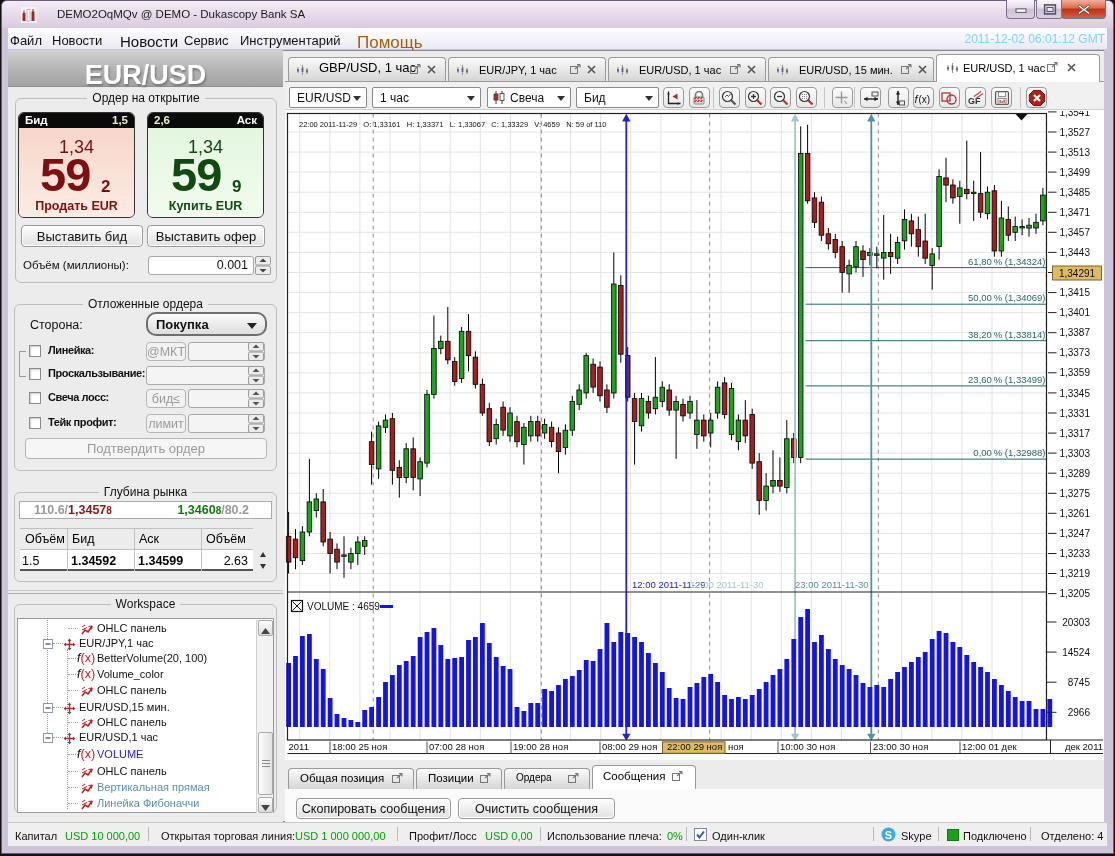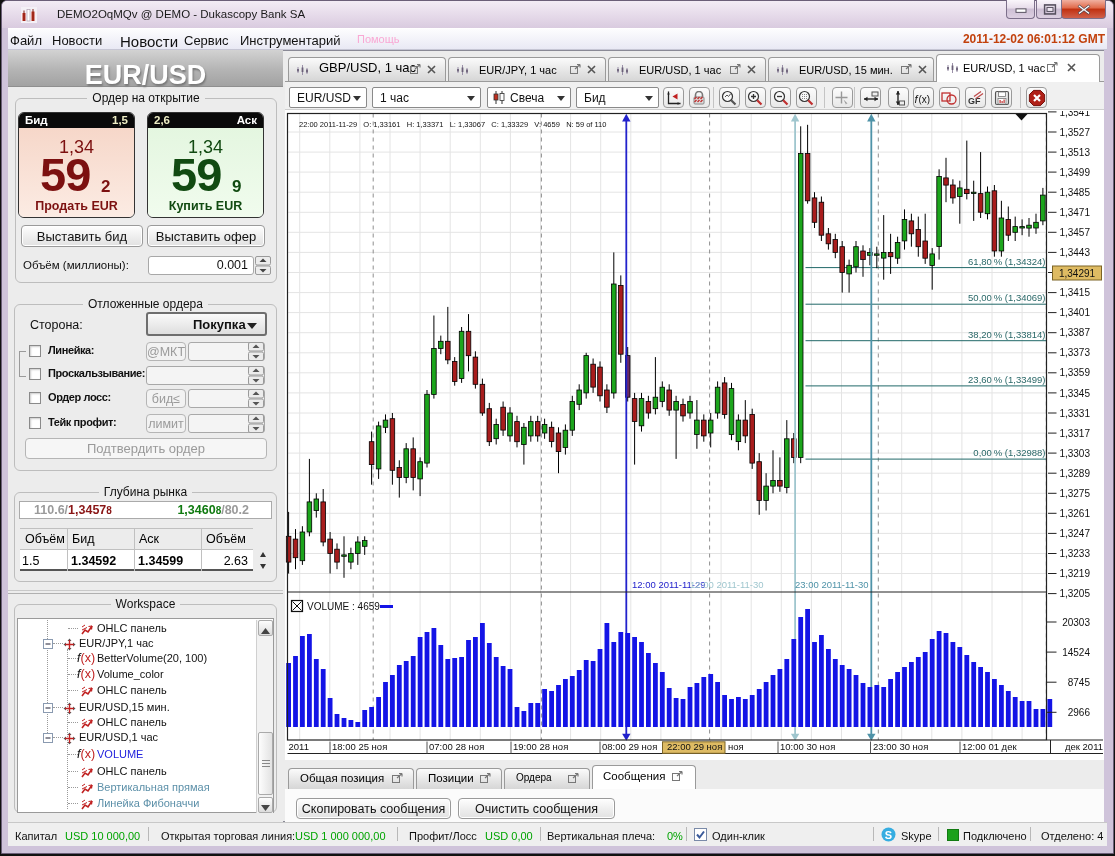--- a/index.html
+++ b/index.html
@@ -3,21 +3,21 @@
 <style>
 *{margin:0;padding:0;box-sizing:border-box;font-family:"Liberation Sans",sans-serif;}
 html,body{width:1115px;height:856px;overflow:hidden;}
 body{position:relative;background:#111;}
 .abs{position:absolute;}
 .frame{position:absolute;left:1px;top:0;right:1px;bottom:2px;background:#cfc3da;border:1px solid #6b5f78;border-radius:6px 6px 0 0;}
 .content{position:absolute;left:8px;top:50px;width:1099px;height:772px;background:#ececec;border:1px solid #8a8a96;border-right:none;border-left:none;}
 .titlebar{position:absolute;left:2px;top:1px;width:1111px;height:27px;background:linear-gradient(#f3ecf5,#e4d8e8 60%,#d9cbdf);border-radius:5px 5px 0 0;}
 .title-text{position:absolute;left:57px;top:8px;font-size:11.5px;color:#1a1a1a;}
 .menubar{position:absolute;left:8px;top:28px;width:1099px;height:22px;background:linear-gradient(#fdfdfe,#e9e9f4);border-top:1px solid #fff;border-bottom:1px solid #c6c6d4;}
-.gmt{position:absolute;top:4px;right:10px;font-size:12px;font-weight:bold;color:#c2410c;}
+.gmt{position:absolute;top:4px;right:10px;font-size:12px;font-weight:normal;color:#7dd3fc;}
 .winbtn{position:absolute;top:0;height:19px;border:1px solid #7c6f8a;border-top:none;background:linear-gradient(#faf6fb,#e7dcea 45%,#cdbfd4 50%,#ddd0e2);border-radius:0 0 4px 4px;}
 .winbtn svg{position:absolute;left:50%;top:50%;transform:translate(-50%,-46%);}
 .closebtn{background:linear-gradient(#f0b0a0,#e06848 45%,#c03010 50%,#d0604a);}
 .lpanel{position:absolute;left:8px;top:50px;width:275px;height:772px;background:#ececec;}
 .curhead{position:absolute;left:0;top:0;width:275px;height:37px;background:linear-gradient(#d2d2d2,#b4b4b4 55%,#a2a2a2);border-bottom:1px solid #8f8f8f;text-align:center;}
 .curhead div{font-size:27px;font-weight:bold;color:#fff;line-height:51px;text-shadow:1px 2px 2px #777;}
 fieldset{position:absolute;border:1px solid #bdbdbd;border-radius:6px;}
 legend{margin:0 auto;padding:0 5px;font-size:12px;color:#111;}
 .qhead{height:15px;background:#0a0a0a;color:#fff;font-size:11.5px;font-weight:bold;padding:1px 6px 0 6px;}
 .btn{position:absolute;background:linear-gradient(#fefefe,#ececec 60%,#e2e2e2);border:1px solid #9a9a9a;border-radius:4px;box-shadow:inset 0 0 0 1px #fff;font-size:13px;color:#111;text-align:center;}
@@ -61,21 +61,21 @@
     <svg width="13" height="11">
       <path d="M2 1 L6.5 4.6 L11 1 L12.5 2.6 L8.2 5.7 L12.5 8.8 L11 10.4 L6.5 6.9 L2 10.4 L0.5 8.8 L4.8 5.7 L0.5 2.6 Z" fill="#f8f8fa" stroke="#44404c" stroke-width="0.8"></path>
     </svg>
   </div>
 <div class="menubar"></div>
 <div class="abs" style="left:10px;top:33px;font-size:13px;color:#111">Файл</div>
 <div class="abs" style="left:52px;top:33px;font-size:13px;color:#111">Новости</div>
 <div class="abs" style="left:120px;top:33px;font-size:15px;color:#111">Новости</div>
 <div class="abs" style="left:184px;top:33px;font-size:13px;color:#111">Сервис</div>
 <div class="abs" style="left:240px;top:33px;font-size:13px;color:#111">Инструментарий</div>
-<div class="abs" style="left:357px;top:33px;font-size:11px;color:#f9a8d4">Помощь</div>
+<div class="abs" style="left:357px;top:33px;font-size:17px;color:#a16207">Помощь</div>
 <div class="gmt" style="top:32px">2011-12-02 06:01:12 GMT</div>
 <div class="content"></div>
 <div class="lpanel">
     <div class="curhead">
       <div>EUR/USD</div>
     </div>
   </div>
 <fieldset style="left:15px;top:91px;width:262px;height:192px">
     <legend>Ордер на открытие</legend>
   </fieldset>
@@ -110,30 +110,30 @@
 <svg class="abs" style="left:255px;top:256px" width="16" height="19">
     <rect x="0.5" y="0.5" width="15" height="8.5" rx="1.5" fill="#ececec" stroke="#9a9a9a"></rect>
     <rect x="0.5" y="10" width="15" height="8.5" rx="1.5" fill="#ececec" stroke="#9a9a9a"></rect>
     <path d="M4.5 6 L8 2.5 L11.5 6 Z" fill="#444"></path>
     <path d="M4.5 13 L8 16.5 L11.5 13 Z" fill="#444"></path>
   </svg>
 <fieldset style="left:14px;top:297px;width:263px;height:174px">
     <legend>Отложенные ордера</legend>
   </fieldset>
 <div class="lab" style="left:30px;top:318px">Сторона:</div>
-<div class="abs" style="left:146px;top:312px;width:121px;height:24px;border:2px solid #6e6e6e;border-radius:3px;background:linear-gradient(#fafafa,#dedede);padding-left:37px;">
+<div class="abs" style="left:146px;top:312px;width:121px;height:24px;border:2px solid #6e6e6e;border-radius:10px;background:linear-gradient(#fafafa,#dedede);">
 <div style="font-size:13px;font-weight:bold;color:#111;margin:3px 0 0 8px">Покупка</div>
 <div style="position:absolute;right:8px;top:9px;width:0;height:0;border-left:5.5px solid transparent;border-right:5.5px solid transparent;border-top:6px solid #222"></div>
   </div>
 <div class="cb" style="left:29px;top:345px"></div>
 <div class="lab" style="left:48px;top:344px;font-weight:bold;font-size:11px;letter-spacing:-0.4px">Линейка:</div>
 <div class="cb" style="left:29px;top:368px"></div>
 <div class="lab" style="left:48px;top:367px;font-weight:bold;font-size:11px;letter-spacing:-0.4px">Проскальзывание:</div>
 <div class="cb" style="left:29px;top:391.5px"></div>
-<div class="lab" style="left:48px;top:390.5px;font-weight:bold;font-size:11px;letter-spacing:-0.4px">Ордер лосс:</div>
+<div class="lab" style="left:48px;top:390.5px;font-weight:bold;font-size:11px;letter-spacing:-0.4px">Свеча лосс:</div>
 <div class="cb" style="left:29px;top:416.5px"></div>
 <div class="lab" style="left:48px;top:415.5px;font-weight:bold;font-size:11px;letter-spacing:-0.4px">Тейк профит:</div>
 <div class="abs" style="left:19px;top:351px;width:7px;height:26px;border-left:1px solid #9a9a9a;border-top:1px solid #9a9a9a;border-bottom:1px solid #9a9a9a"></div>
 <div class="ghost" style="left:146px;top:342px;width:40px;height:19px;line-height:18px">@МКТ</div>
 <div class="inp" style="left:188px;top:342px;width:77px;height:19px;background:#f4f4f4"></div>
 <div class="ghost" style="left:146px;top:389px;width:40px;height:19px;line-height:18px">бид≤</div>
 <div class="inp" style="left:188px;top:389px;width:77px;height:19px;background:#f4f4f4"></div>
 <div class="ghost" style="left:146px;top:414px;width:40px;height:19px;line-height:18px">лимит</div>
 <div class="inp" style="left:188px;top:414px;width:77px;height:19px;background:#f4f4f4"></div>
 <div class="inp" style="left:146px;top:365.5px;width:119px;height:19px;background:#f4f4f4"></div>
@@ -1054,21 +1054,21 @@
 <div class="btn" style="left:296px;top:798px;width:155px;height:21px;line-height:20px;font-size:12.5px">Скопировать сообщения</div>
 <div class="btn" style="left:458px;top:798px;width:157px;height:21px;line-height:20px;font-size:12.5px">Очистить сообщения</div>
 <div class="abs" style="left:1104px;top:50px;width:3px;height:796px;background:#cfc3da"></div>
 <div class="abs" style="left:8px;top:822px;width:1099px;height:24px;background:#efefef;border-top:1px solid #c8c8c8"></div>
 <div class="sbtext" style="left:15px;color:#111">Капитал</div>
 <div class="sbtext" style="left:65px;color:#00a400">USD 10 000,00</div>
 <div class="sbtext" style="left:161px;color:#111">Открытая торговая линия:</div>
 <div class="sbtext" style="left:295px;color:#00a400">USD 1 000 000,00</div>
 <div class="sbtext" style="left:409px;color:#111">Профит/Лосс</div>
 <div class="sbtext" style="left:485px;color:#00a400">USD 0,00</div>
-<div class="sbtext" style="left:547px;color:#111">Вертикальная плеча:</div>
+<div class="sbtext" style="left:547px;color:#111">Использование плеча:</div>
 <div class="sbtext" style="left:667px;color:#00a400">0%</div>
 <div class="sep" style="left:148px;top:827px"></div>
 <div class="sep" style="left:397px;top:827px"></div>
 <div class="sep" style="left:540px;top:827px"></div>
 <div class="sep" style="left:686px;top:827px"></div>
 <div class="sep" style="left:872.5px;top:827px"></div>
 <div class="sep" style="left:938px;top:827px"></div>
 <div class="sep" style="left:1030px;top:827px"></div>
 <svg class="abs" style="left:694px;top:828px" width="13" height="13">
     <rect x="0.5" y="0.5" width="12" height="12" fill="#fff" stroke="#7a8aa8"></rect>

